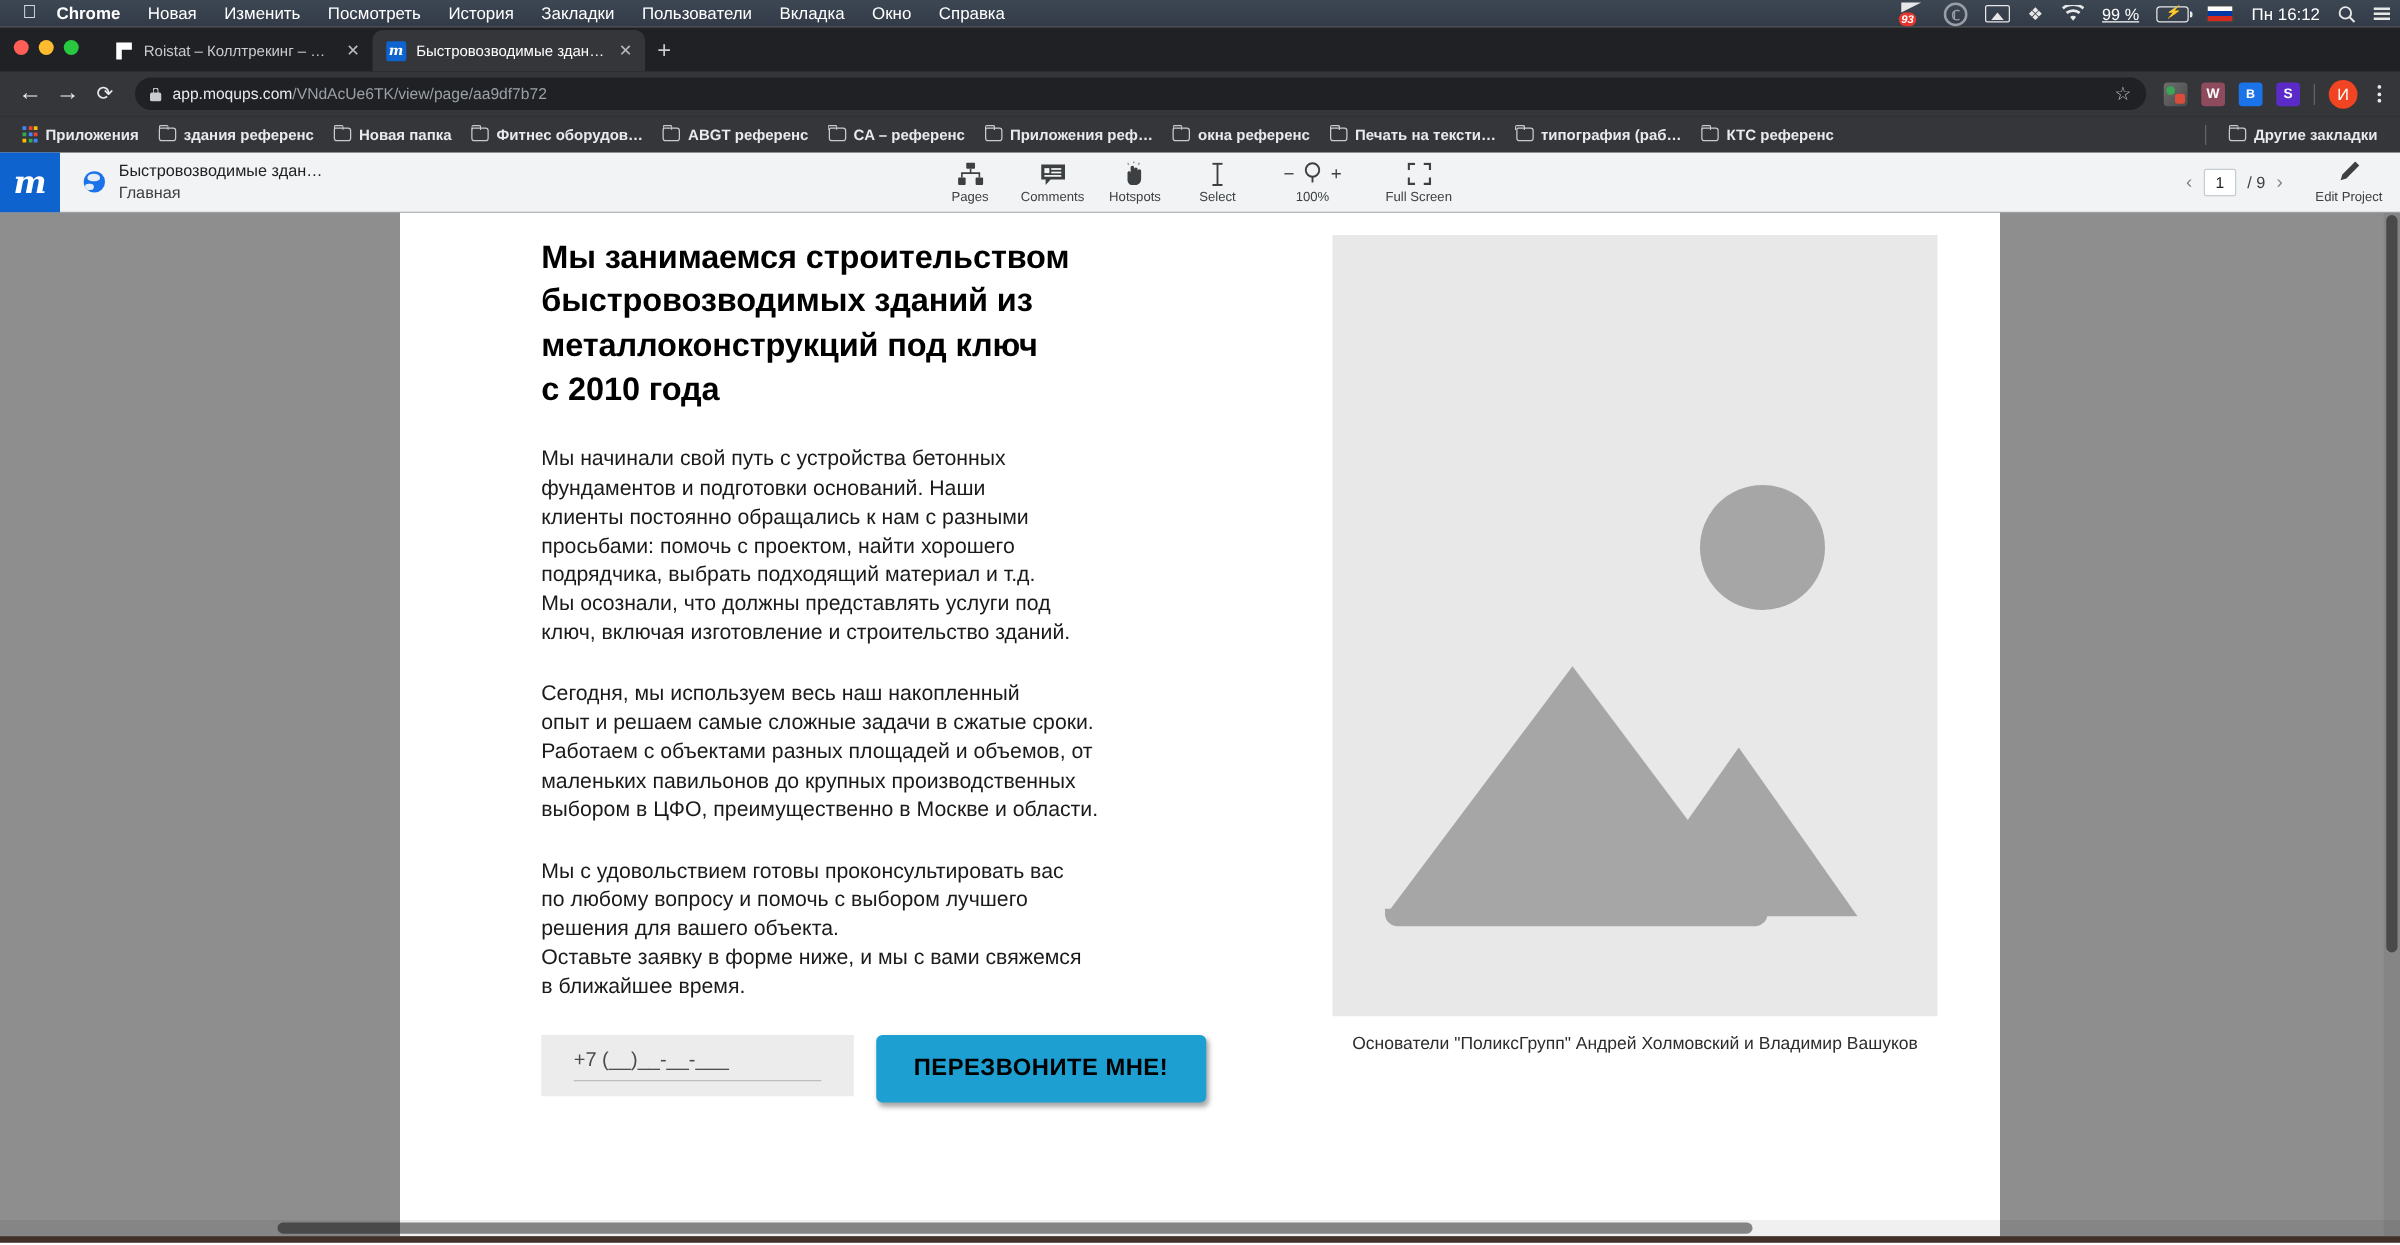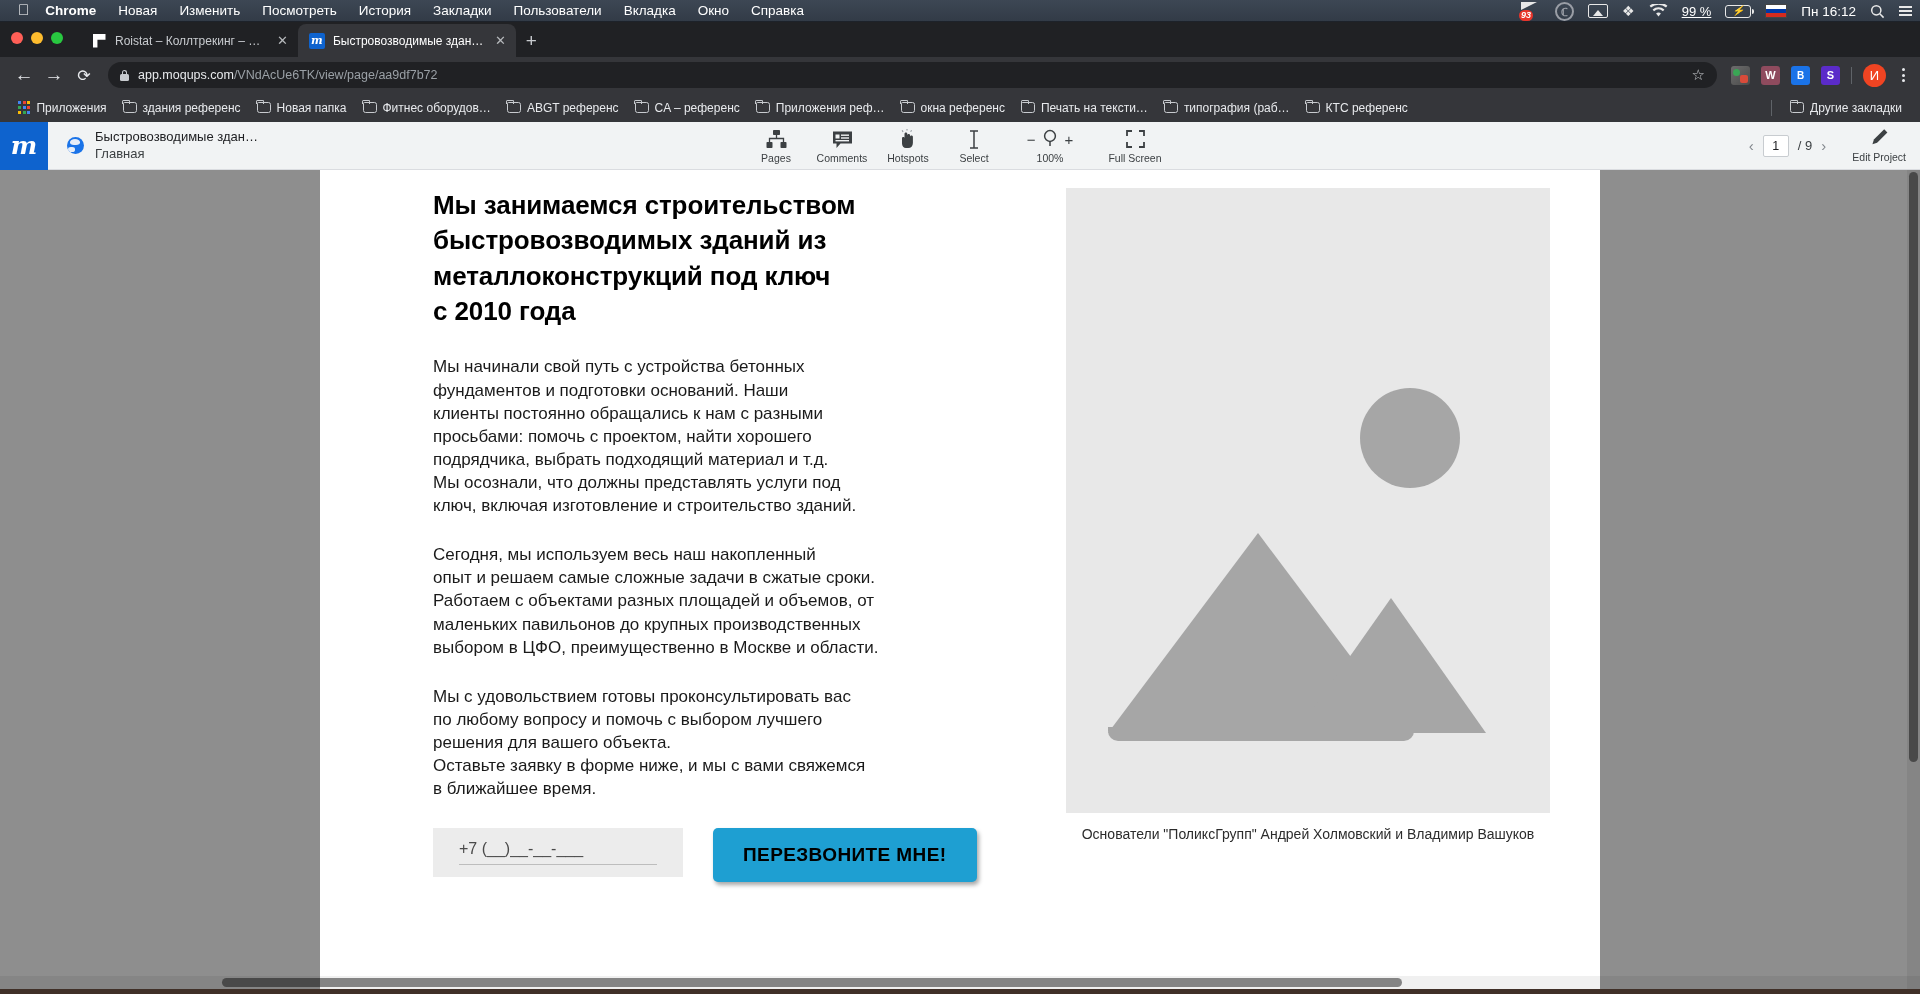--- a/index.html
+++ b/index.html
@@ -156,21 +156,21 @@
   .ext-sep { width: 1px; height: 17px; background: #5f6368; }
   .avatar-i {
     width: 23px; height: 23px; border-radius: 50%; background: #f04422;
     color: #fff; font-size: 13px; display: flex; align-items: center; justify-content: center;
   }
   .kebab { display: flex; flex-direction: column; gap: 2.5px; padding: 0 5px; }
   .kebab span { width: 3px; height: 3px; background: #e8eaed; border-radius: 50%; display: block; }
 
   .bookmarks {
     height: 29px; background: #35363a; display: flex; align-items: center;
-    padding: 0 10px; gap: 0; font-size: 12px; color: #e8eaed; position: relative;
+    padding: 0 10px; gap: 0; font-size: 12px; color: #e8eaed; position: relative; font-weight: bold;
   }
   .bm {
     display: flex; align-items: center; gap: 6px; padding: 3px 8px; border-radius: 4px;
     white-space: nowrap;
   }
   .bm-grid { display: grid; grid-template-columns: repeat(3, 3px); gap: 1.7px; }
   .bm-grid i { width: 3px; height: 3px; display: block; }
   .folder {
     width: 14px; height: 11px; border: 1.4px solid #c8cbcf; border-radius: 1.5px 2.5px 2.5px 2.5px;
     position: relative; flex: 0 0 14px;
@@ -249,21 +249,21 @@
   h1.hero {
     font-size: 26px; font-weight: bold; line-height: 1.36; color: #000;
     letter-spacing: -0.1px;
   }
   .hero-year { display: block; }
   .para {
     font-size: 17px; line-height: 1.36; color: #1a1a1a; margin-top: 26px;
   }
   .para .ln { display: block; }
 
-  .form-row { display: flex; align-items: flex-start; gap: 30px; margin-top: 28px; }
+  .form-row { display: flex; align-items: flex-start; gap: 18px; margin-top: 28px; }
   .phone-field {
     width: 250px; height: 49px; background: #ececec;
     display: flex; align-items: center; padding: 0 26px;
   }
   .phone-inner {
     width: 100%; border-bottom: 1px solid #bdbdbd; padding-bottom: 6px;
     font-size: 16px; color: #4a4a4a;
   }
   .cta {
     background: #1e9fd2; color: #000000; font-weight: bold; font-size: 19px;

